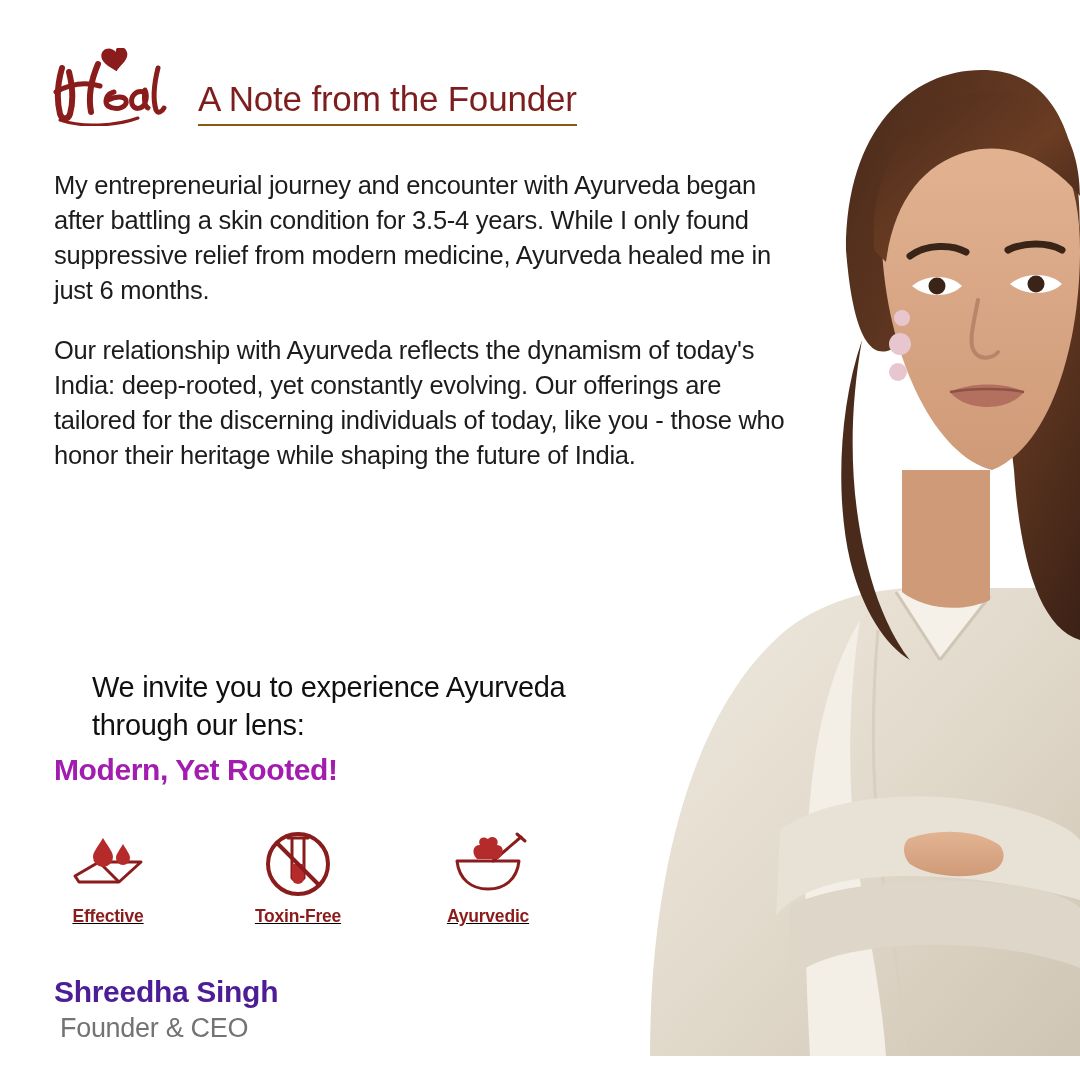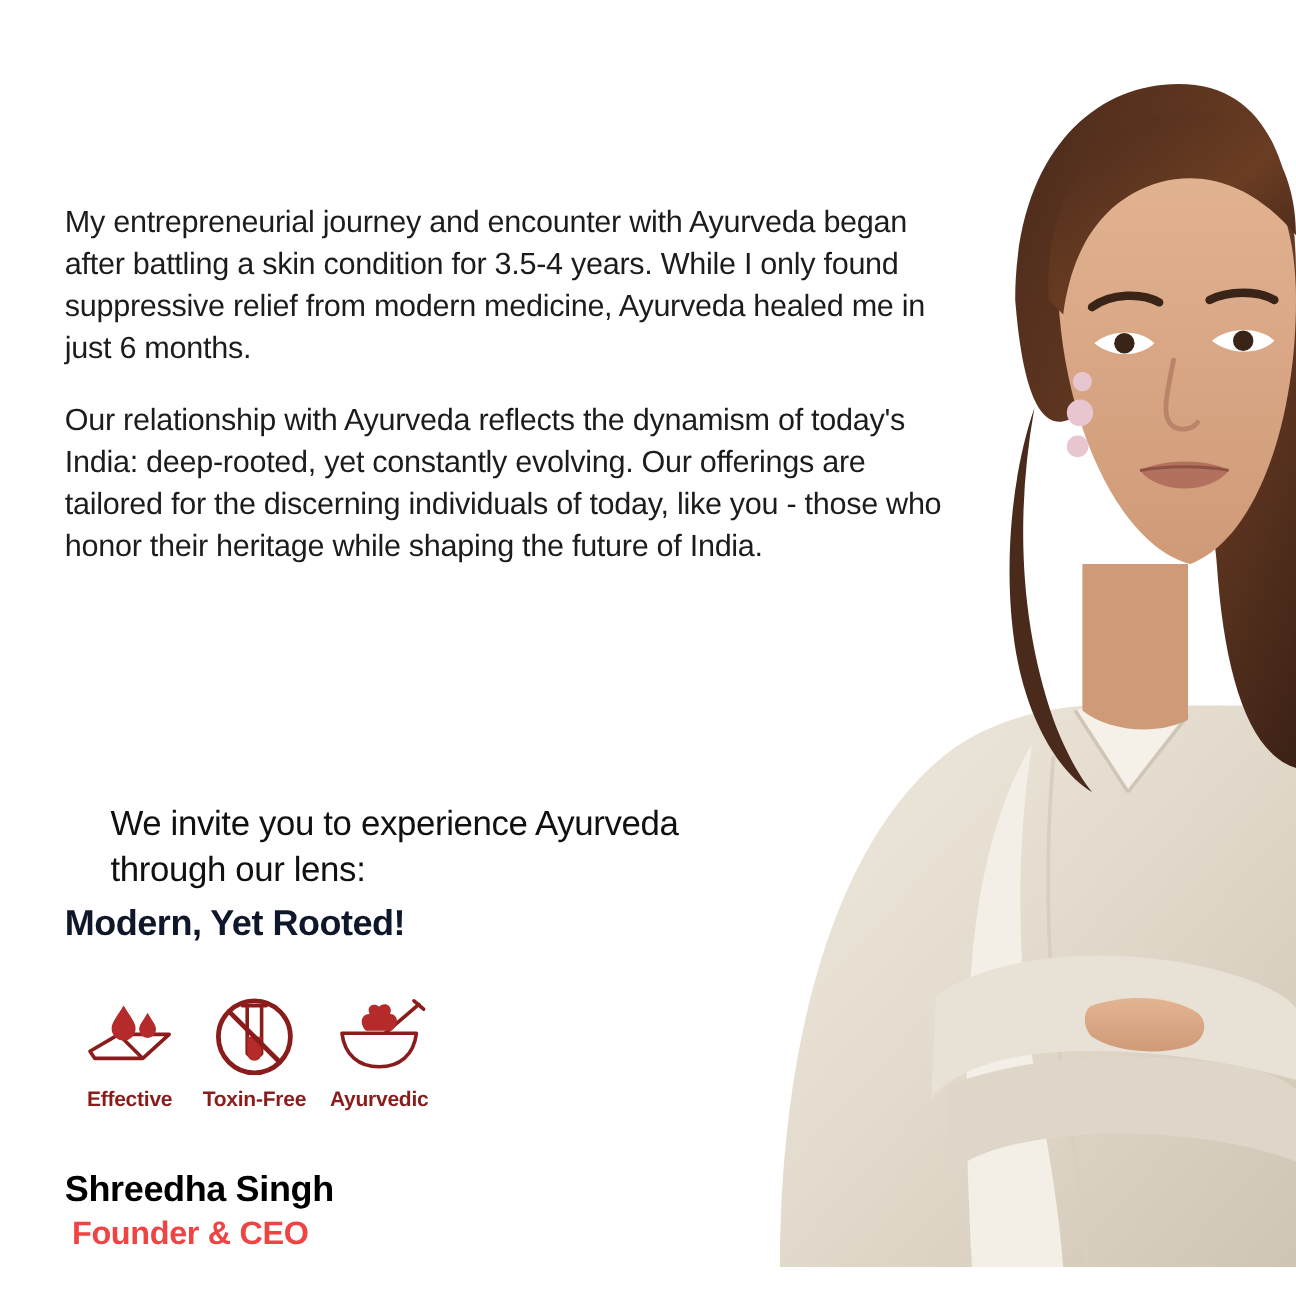--- a/index.html
+++ b/index.html
@@ -62,29 +62,31 @@
     line-height: 38px;
     color: #101010;
     letter-spacing: -0.3px;
     margin-left: 38px;
   }
   .tagline {
     position: absolute;
     left: 54px; top: 753px;
     font-size: 30px;
     font-weight: bold;
-    color: #0f172a;
+    color: #a21caf;
     letter-spacing: -0.4px;
   }
 
   
   .badges {
     position: absolute;
     left: 56px; top: 830px;
     display: flex;
+    gap: 86px;
+    text-decoration: underline;
   }
   .badge {
     width: 104px;
     display: flex;
     flex-direction: column;
     align-items: center;
   }
   .badge-ico {
     height: 66px;
     display: flex;
@@ -99,46 +101,70 @@
     letter-spacing: -0.2px;
     white-space: nowrap;
   }
 
   
   .sig-name {
     position: absolute;
     left: 54px; top: 975px;
     font-size: 30px;
     font-weight: bold;
-    color: #000000;
+    color: #4c1d95;
     letter-spacing: -0.3px;
   }
   .sig-role {
     position: absolute;
     left: 60px; top: 1013px;
     font-size: 27px;
-    color: #ef4444;
+    color: #737373;
     letter-spacing: -0.3px;
-    font-weight: bold;
   }
 
   
   .portrait {
     position: absolute;
     right: 0; top: 0;
     width: 470px; height: 1056px;
     overflow: hidden;
   }
   .portrait svg { display: block; }
 </style>
 </head>
 <body>
 
 <div id="page">
 
+  <div class="header">
+    <div class="logo">
+      <svg width="124" height="78" viewBox="0 0 124 78" xmlns="http://www.w3.org/2000/svg">
+        <g fill="#8a1c1c">
+
+          <path d="M63 6 c-4-7-14-6-15 2 c-1 7 9 13 13 17 c4-5 14-10 13-17 c-1-8-11-9-11-2z" transform="translate(2,-2) rotate(-8 63 14)"></path>
+        </g>
+        <g stroke="#8a1c1c" fill="none" stroke-linecap="round" stroke-linejoin="round">
+
+          <path d="M10 20 C6 34 4 50 8 66 C10 72 16 72 18 66 C22 52 20 36 17 24" stroke-width="6"></path>
+          <path d="M46 16 C40 30 36 48 39 64" stroke-width="6"></path>
+          <path d="M4 44 C18 36 34 34 48 38" stroke-width="5"></path>
+
+          <path d="M56 52 C64 48 72 48 74 52 C76 58 66 64 56 58 C52 54 54 46 62 44" stroke-width="5"></path>
+
+          <path d="M92 44 C84 42 78 48 80 56 C82 62 90 62 93 55 C95 49 94 44 93 42 C92 50 92 58 96 60" stroke-width="5"></path>
+
+          <path d="M106 20 C102 36 101 52 104 62 C106 66 110 64 112 60" stroke-width="5"></path>
+
+          <path d="M8 72 C30 80 64 78 86 70" stroke-width="3"></path>
+        </g>
+      </svg>
+    </div>
+    <div class="header-title">A Note from the Founder</div>
+  </div>
 
   <div class="copy">
     <p class="para">My entrepreneurial journey and encounter with Ayurveda began after battling a skin condition for 3.5-4 years. While I only found suppressive relief from modern medicine, Ayurveda healed me in just 6 months.</p>
     <p class="para">Our relationship with Ayurveda reflects the dynamism of today's India: deep-rooted, yet constantly evolving. Our offerings are tailored for the discerning individuals of today, like you - those who honor their heritage while shaping the future of India.</p>
   </div>
 
   <div class="invite">We invite you to experience Ayurveda through our lens:</div>
   <div class="tagline">Modern, Yet Rooted!</div>
 
   <div class="badges">

